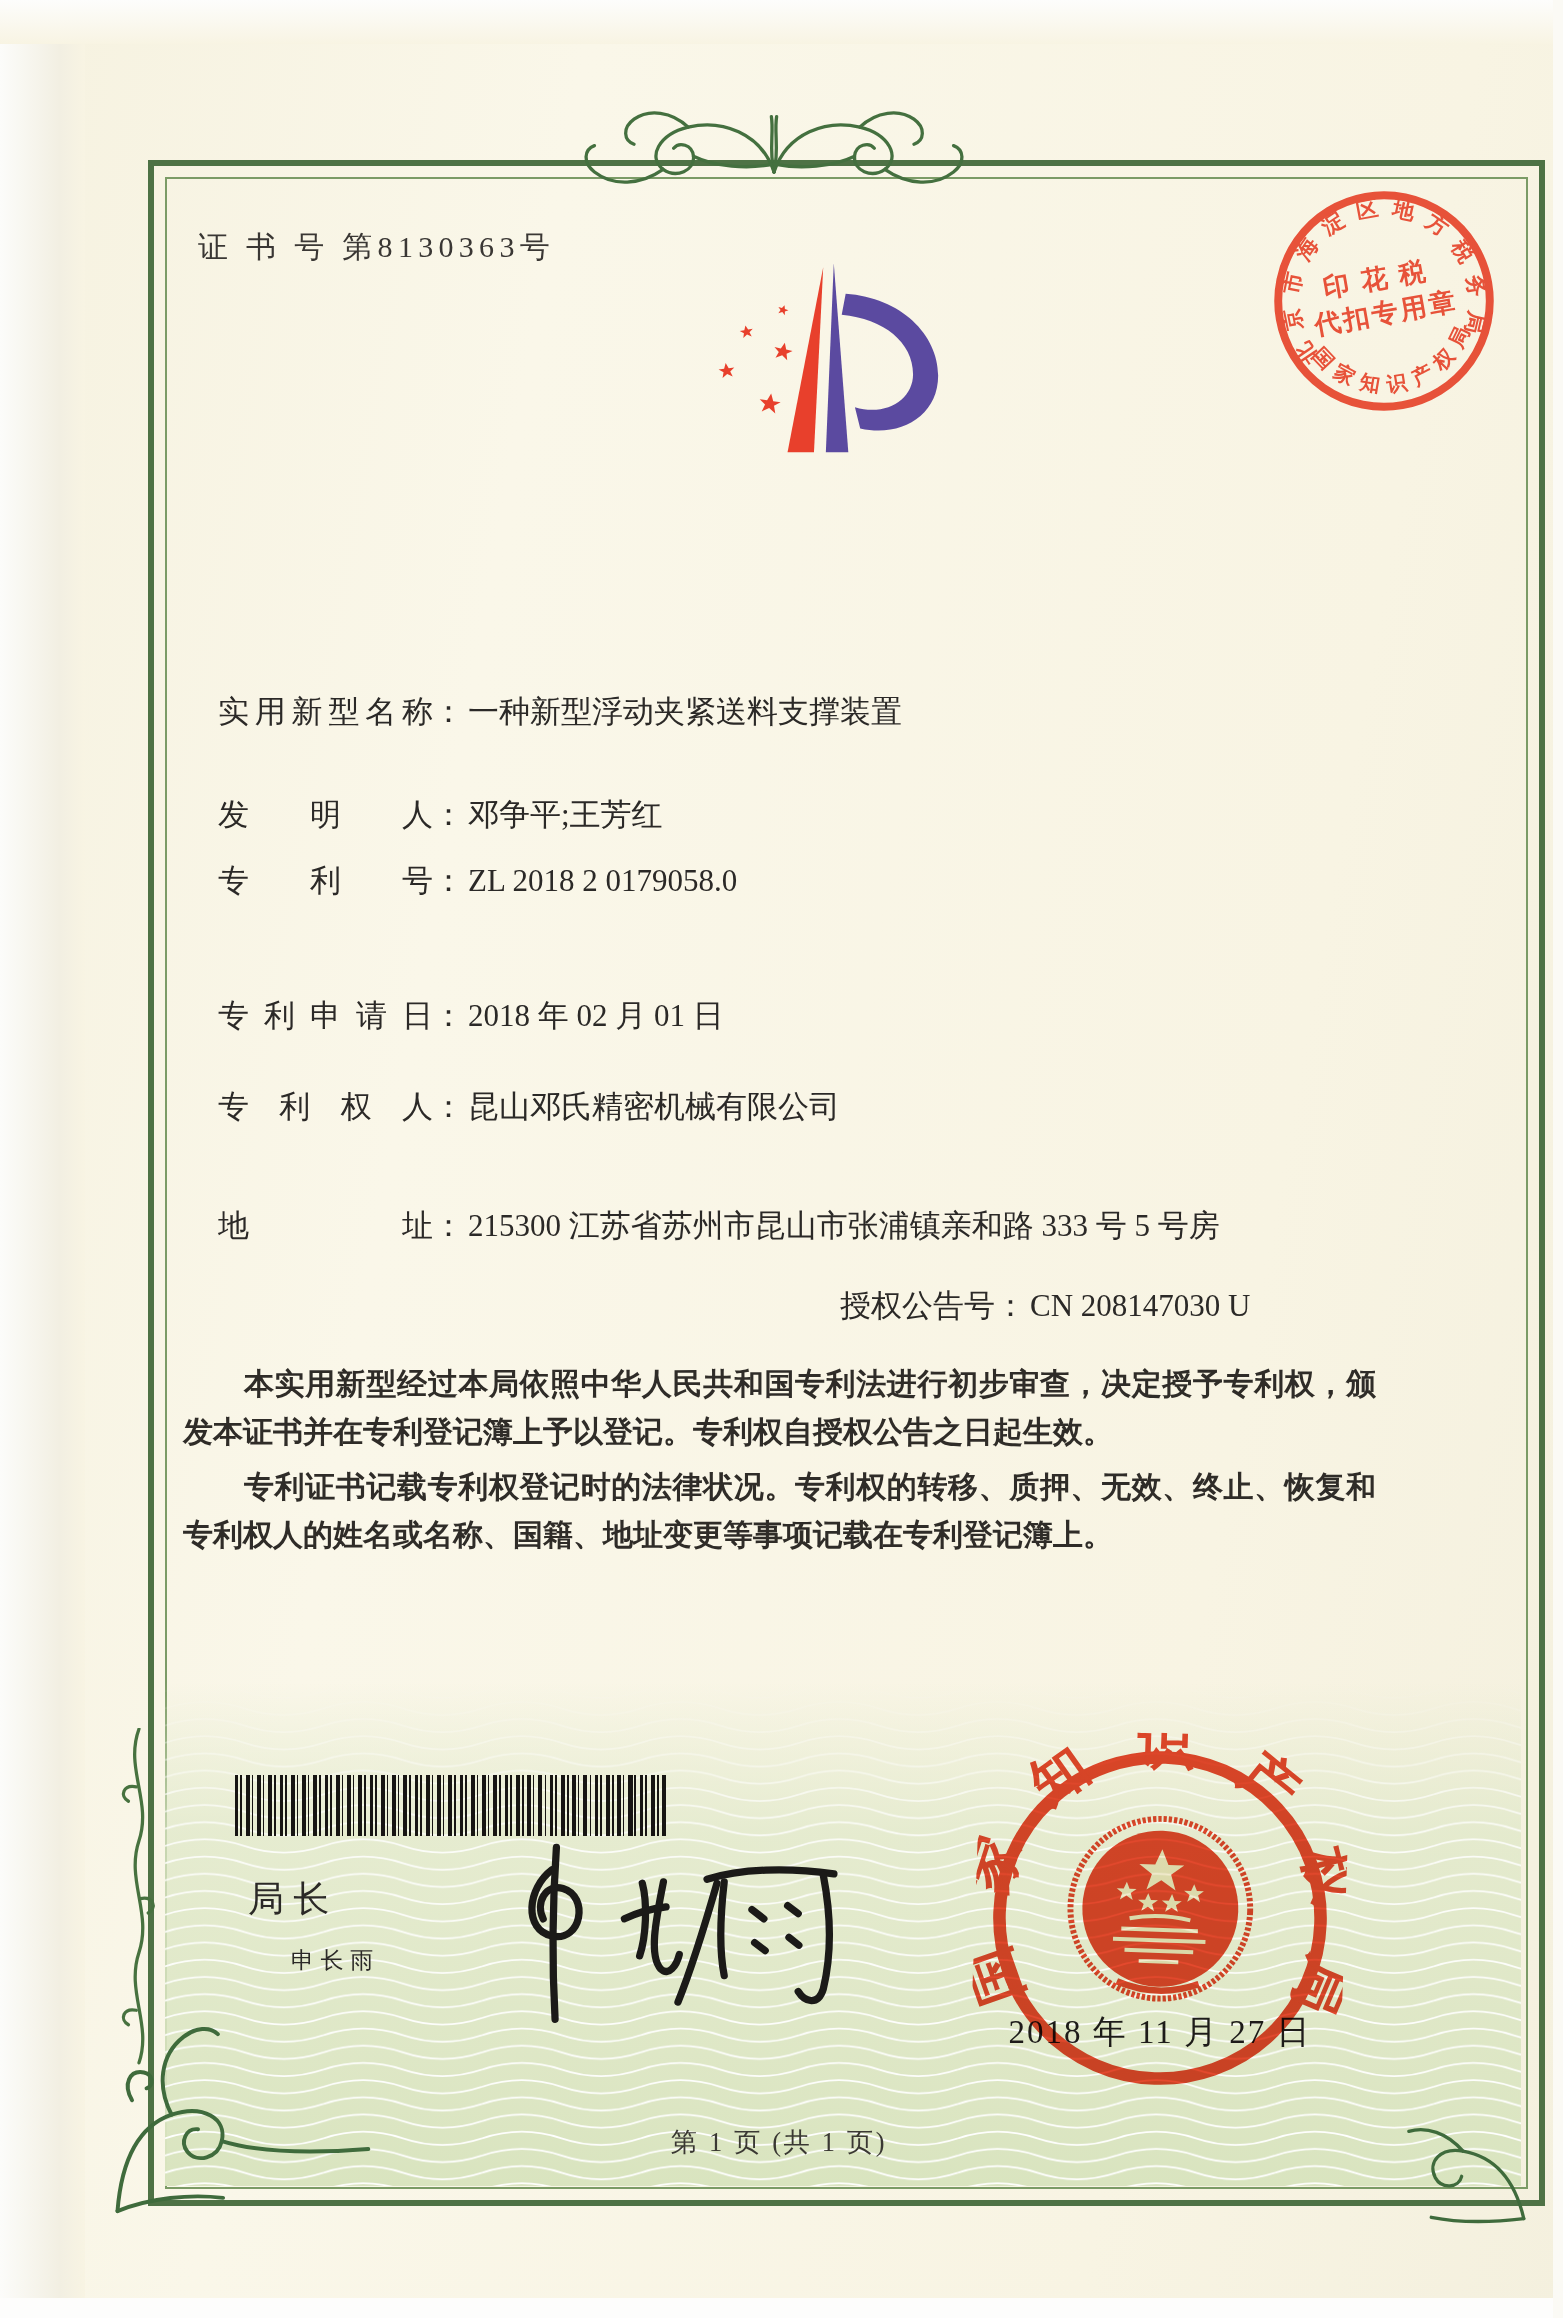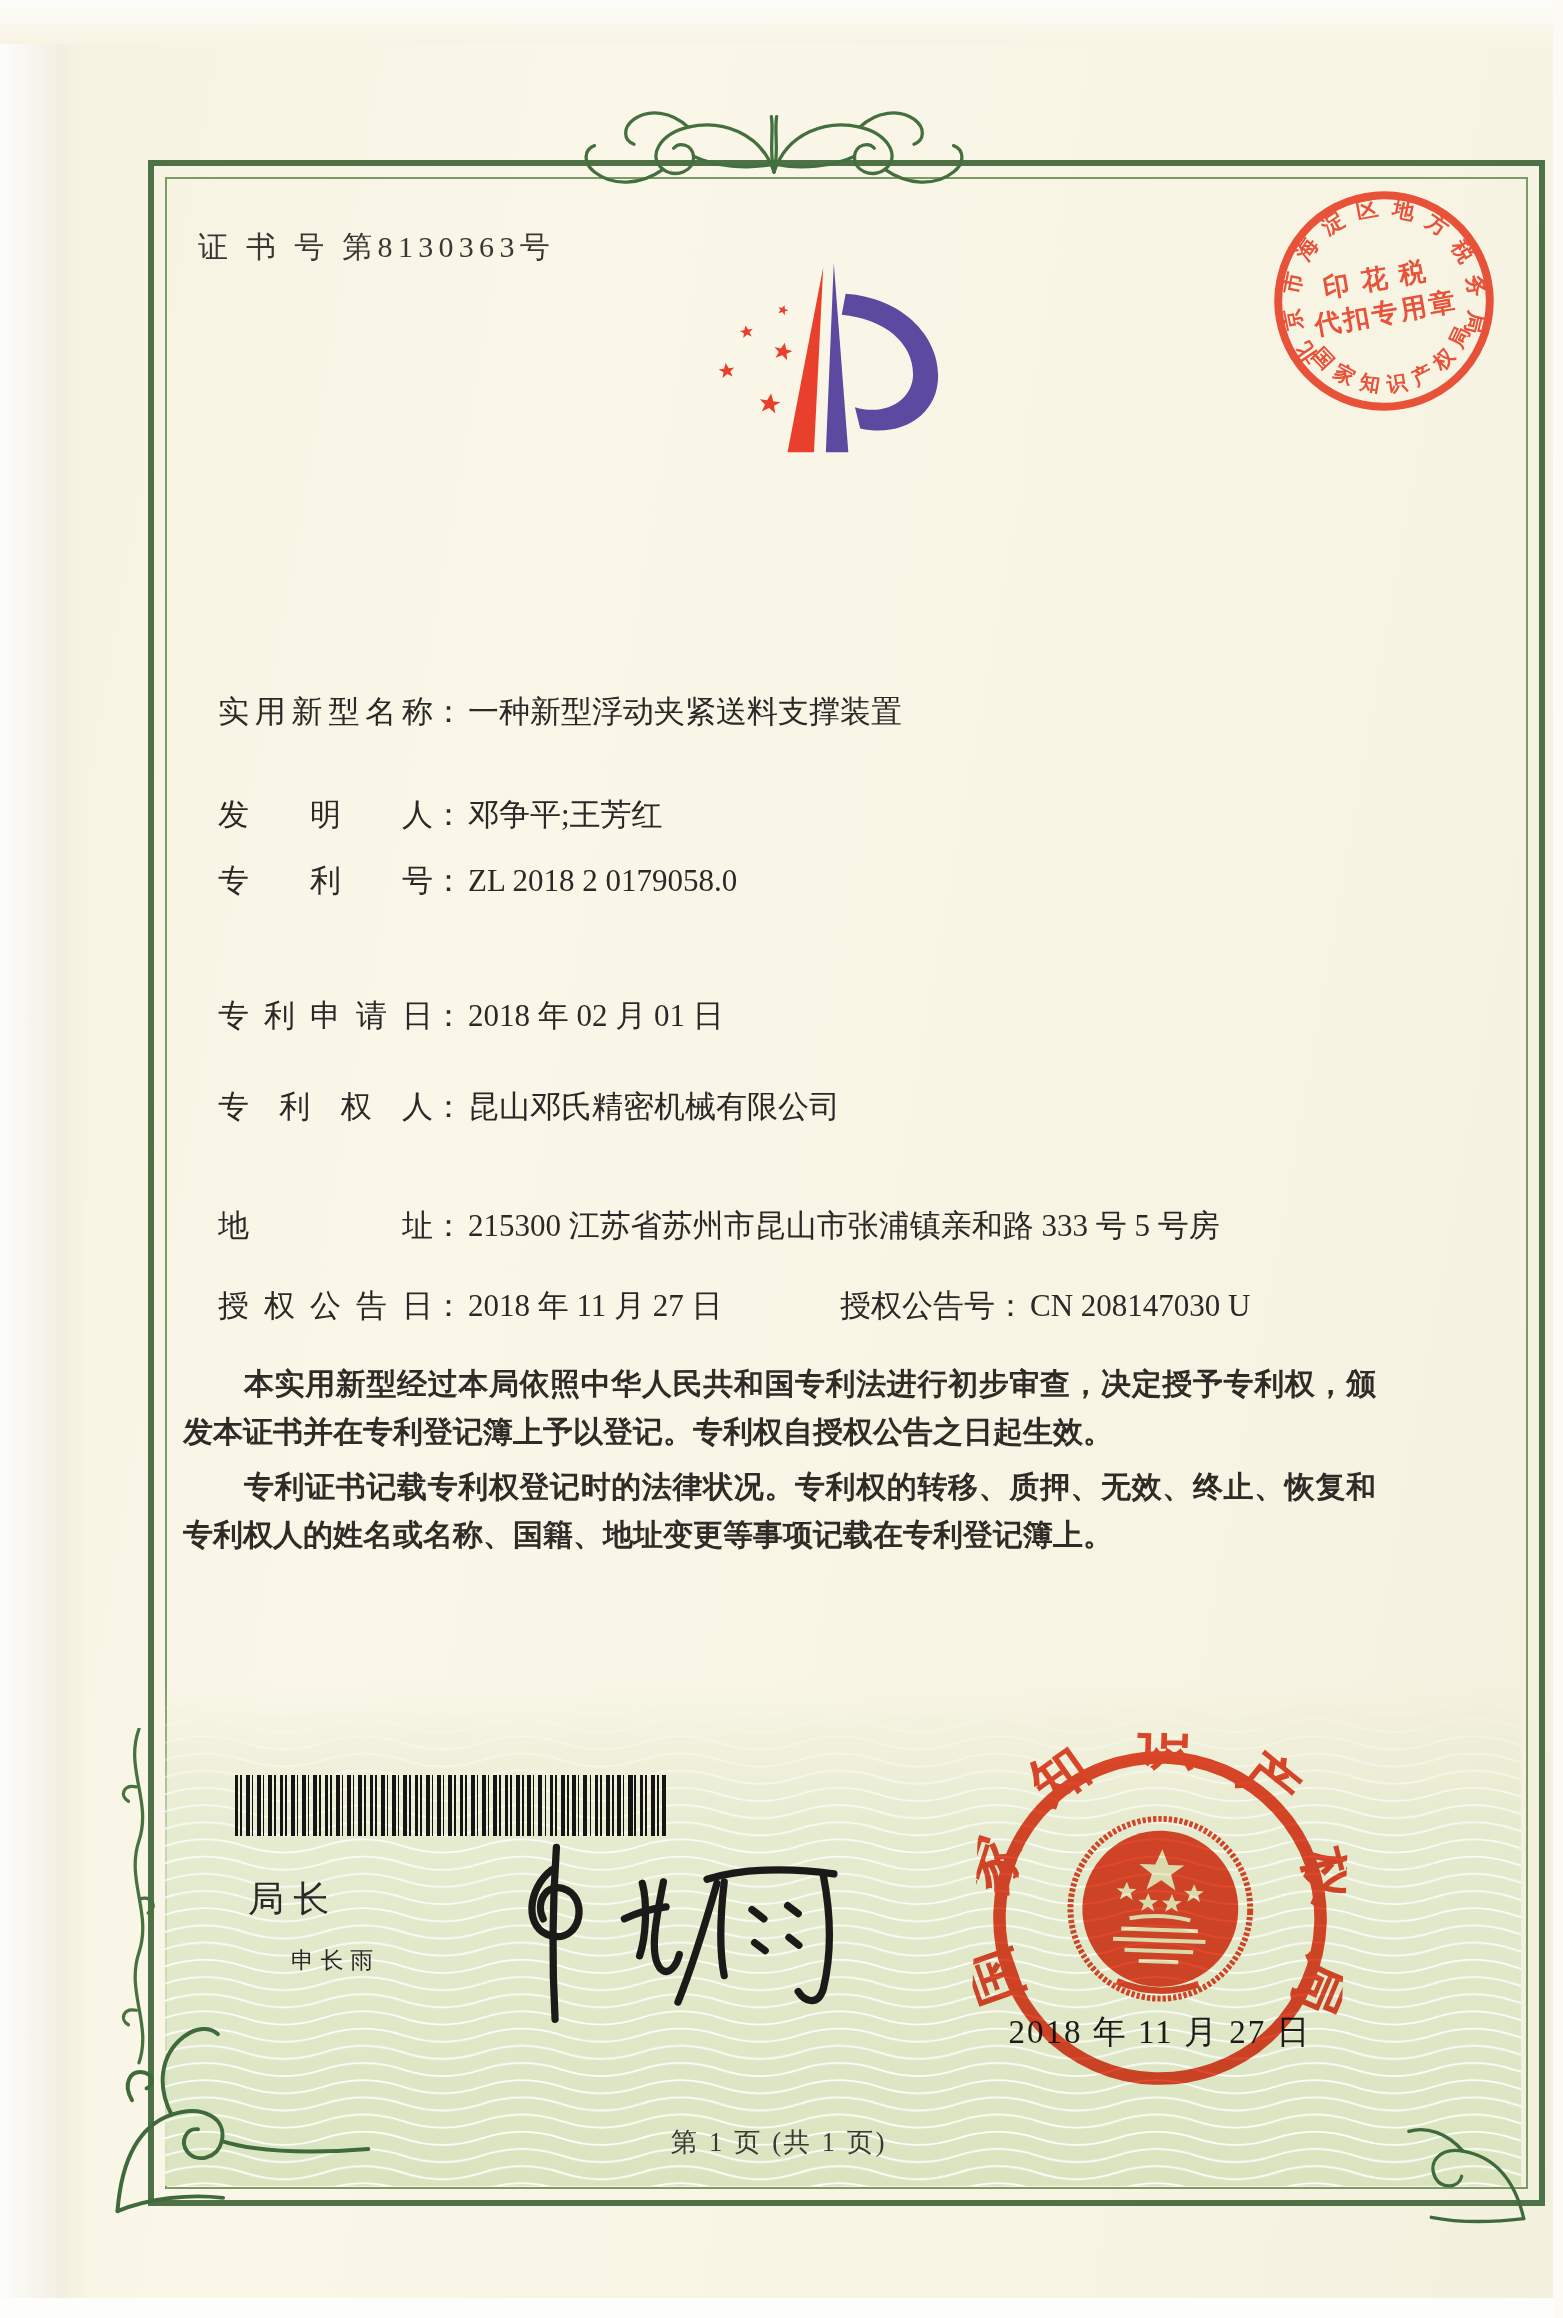--- a/index.html
+++ b/index.html
@@ -166,23 +166,20 @@
     <span class="jlabel">专利号</span><span>：</span><span class="fval">ZL 2018 2 0179058.0</span>
   </div>
   <div class="field-row" style="top:995px">
     <span class="jlabel">专利申请日</span><span>：</span><span class="fval">2018 年 02 月 01 日</span>
   </div>
   <div class="field-row" style="top:1086px">
     <span class="jlabel">专利权人</span><span>：</span><span class="fval">昆山邓氏精密机械有限公司</span>
   </div>
   <div class="field-row" style="top:1205px">
     <span class="jlabel">地址</span><span>：</span><span class="fval">215300 江苏省苏州市昆山市张浦镇亲和路 333 号 5 号房</span>
-  </div>
-  <div class="field-row" style="top:1285px">
-    <span class="jlabel">授权公告日</span><span>：</span><span class="fval">2018 年 11 月 27 日</span>
   </div>
   <div class="grant-no">
     <span>授权公告号</span><span>：</span><span class="fval">CN 208147030 U</span>
   </div>
 
   <div class="paras">
     <p>本实用新型经过本局依照中华人民共和国专利法进行初步审查，决定授予专利权，颁发本证书并在专利登记簿上予以登记。专利权自授权公告之日起生效。</p>
     <p>专利证书记载专利权登记时的法律状况。专利权的转移、质押、无效、终止、恢复和专利权人的姓名或名称、国籍、地址变更等事项记载在专利登记簿上。</p>
   </div>
 

